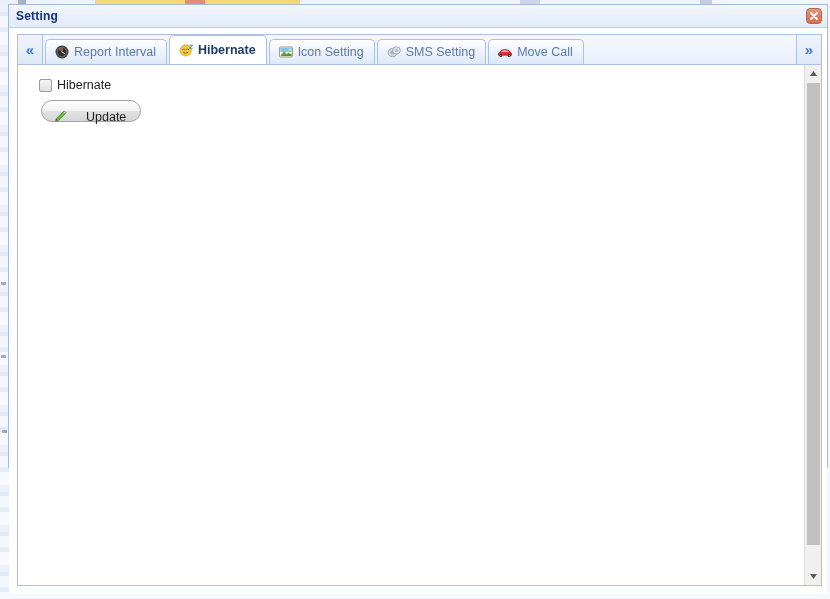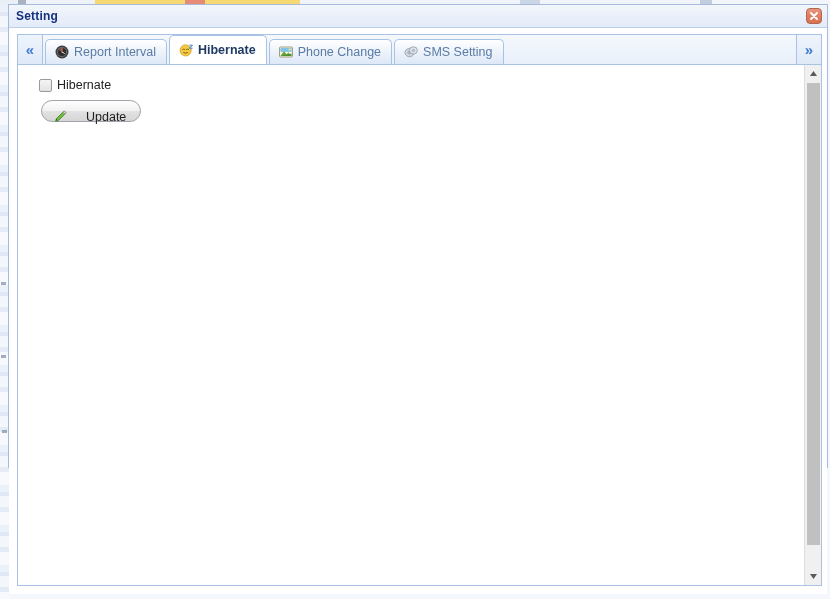--- a/index.html
+++ b/index.html
@@ -346,36 +346,49 @@
           <div class="tab">
             <span class="tab-icon">
               <svg width="16" height="16" viewBox="0 0 16 16">
                 <rect x="1.5" y="3" width="13" height="10" rx="1" fill="#fdf6dd" stroke="#8a8a6a" stroke-width=".8"></rect>
                 <rect x="2.4" y="3.9" width="11.2" height="4" fill="#7fc4e8"></rect>
                 <circle cx="11.6" cy="5.6" r="1.1" fill="#ffe680"></circle>
                 <path d="M2.4 12 L6 7.2 L8.6 10.2 L10.4 8.4 L13.6 12 Z" fill="#62a53f"></path>
                 <path d="M2.4 12.1 L13.6 12.1 L13.6 9.6 Z" fill="#4c8a31" opacity=".85"></path>
               </svg>
             </span>
-            <span class="tab-label">Phone Change</span>
+            <span class="tab-label">Icon Setting</span>
           </div>
 
 
           <div class="tab">
             <span class="tab-icon">
               <svg width="16" height="16" viewBox="0 0 16 16">
                 <ellipse cx="6.6" cy="8.6" rx="4.6" ry="4.2" fill="#cfd7df" stroke="#8f9aa6" stroke-width=".8"></ellipse>
                 <ellipse cx="6.6" cy="8.6" rx="2.2" ry="2" fill="#aab4c0"></ellipse>
                 <ellipse cx="10.4" cy="6.4" rx="4" ry="3.6" fill="#dfe5ec" stroke="#8f9aa6" stroke-width=".8"></ellipse>
                 <ellipse cx="10.4" cy="6.4" rx="1.8" ry="1.6" fill="#b3bcc7"></ellipse>
               </svg>
             </span>
             <span class="tab-label">SMS Setting</span>
           </div>
 
+          <div class="tab">
+            <span class="tab-icon">
+              <svg width="16" height="16" viewBox="0 0 16 16">
+                <path d="M1.3 11.2 q0 -2.6 1.7 -3.3 q1.2 -2.4 5 -2.4 q3.8 0 5 2.4 q1.7 .7 1.7 3.3 z" fill="#e03030" stroke="#9b1616" stroke-width=".7"></path>
+                <path d="M4 7.8 q.9 -1.6 4 -1.6 q3.1 0 4 1.6 z" fill="#cfe4f4"></path>
+                <circle cx="3.8" cy="11.6" r="1.5" fill="#2b2b2b"></circle>
+                <circle cx="12.2" cy="11.6" r="1.5" fill="#2b2b2b"></circle>
+                <circle cx="3.8" cy="11.6" r=".55" fill="#cfcfcf"></circle>
+                <circle cx="12.2" cy="11.6" r=".55" fill="#cfcfcf"></circle>
+              </svg>
+            </span>
+            <span class="tab-label">Move Call</span>
+          </div>
 
         </div>
 
         <div class="scroll-arrow" id="tab-next">
           <span>»</span>
         </div>
       </div>
 
       <div id="tab-content">
         <div id="content-inner">

